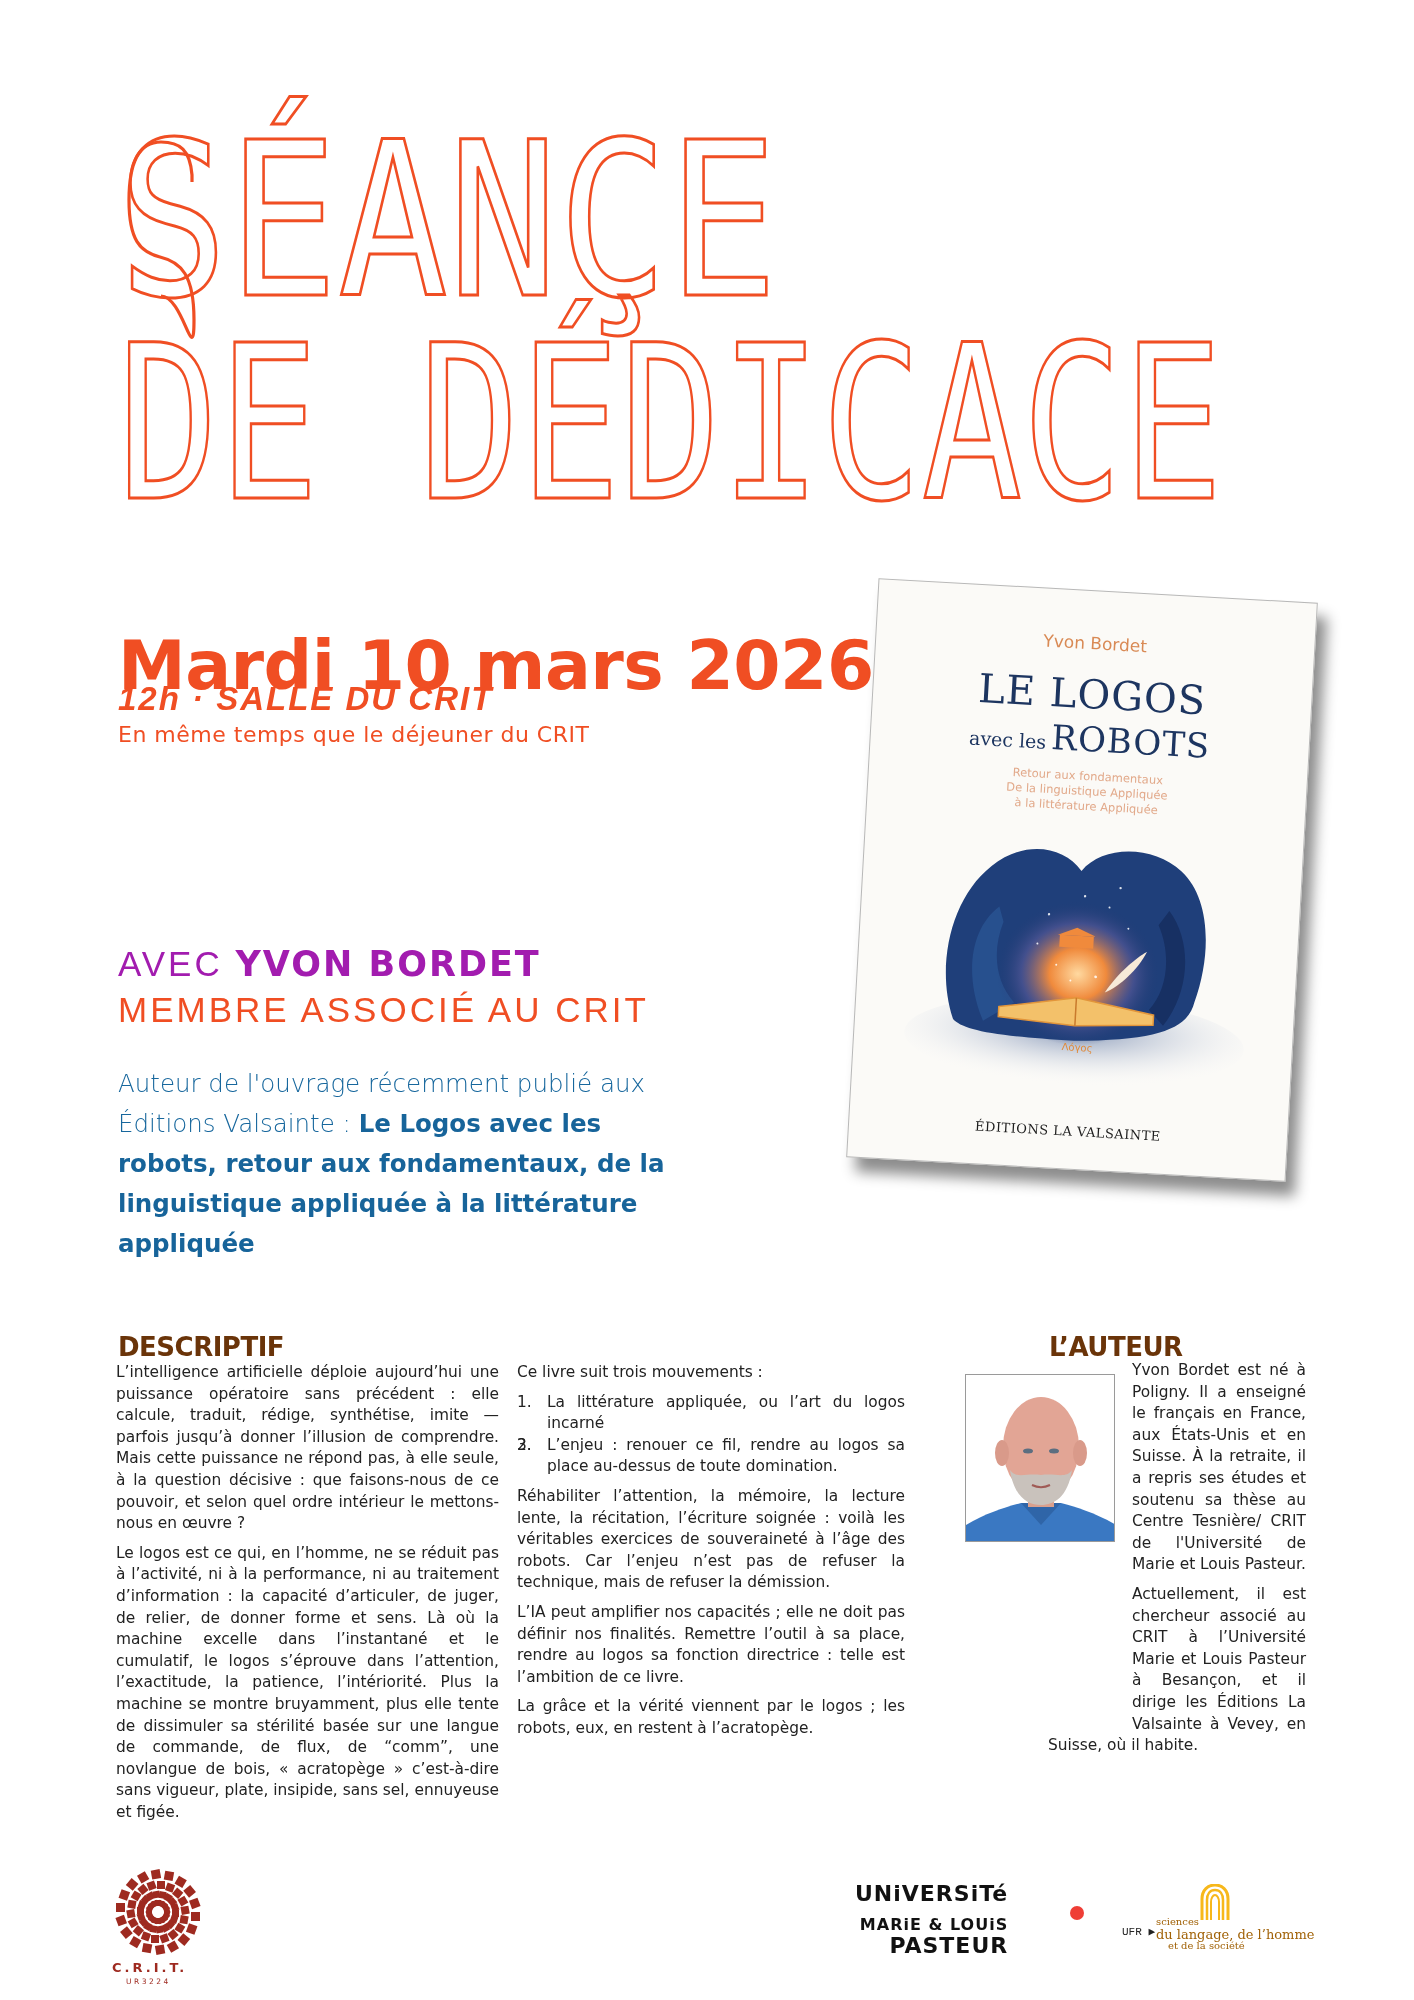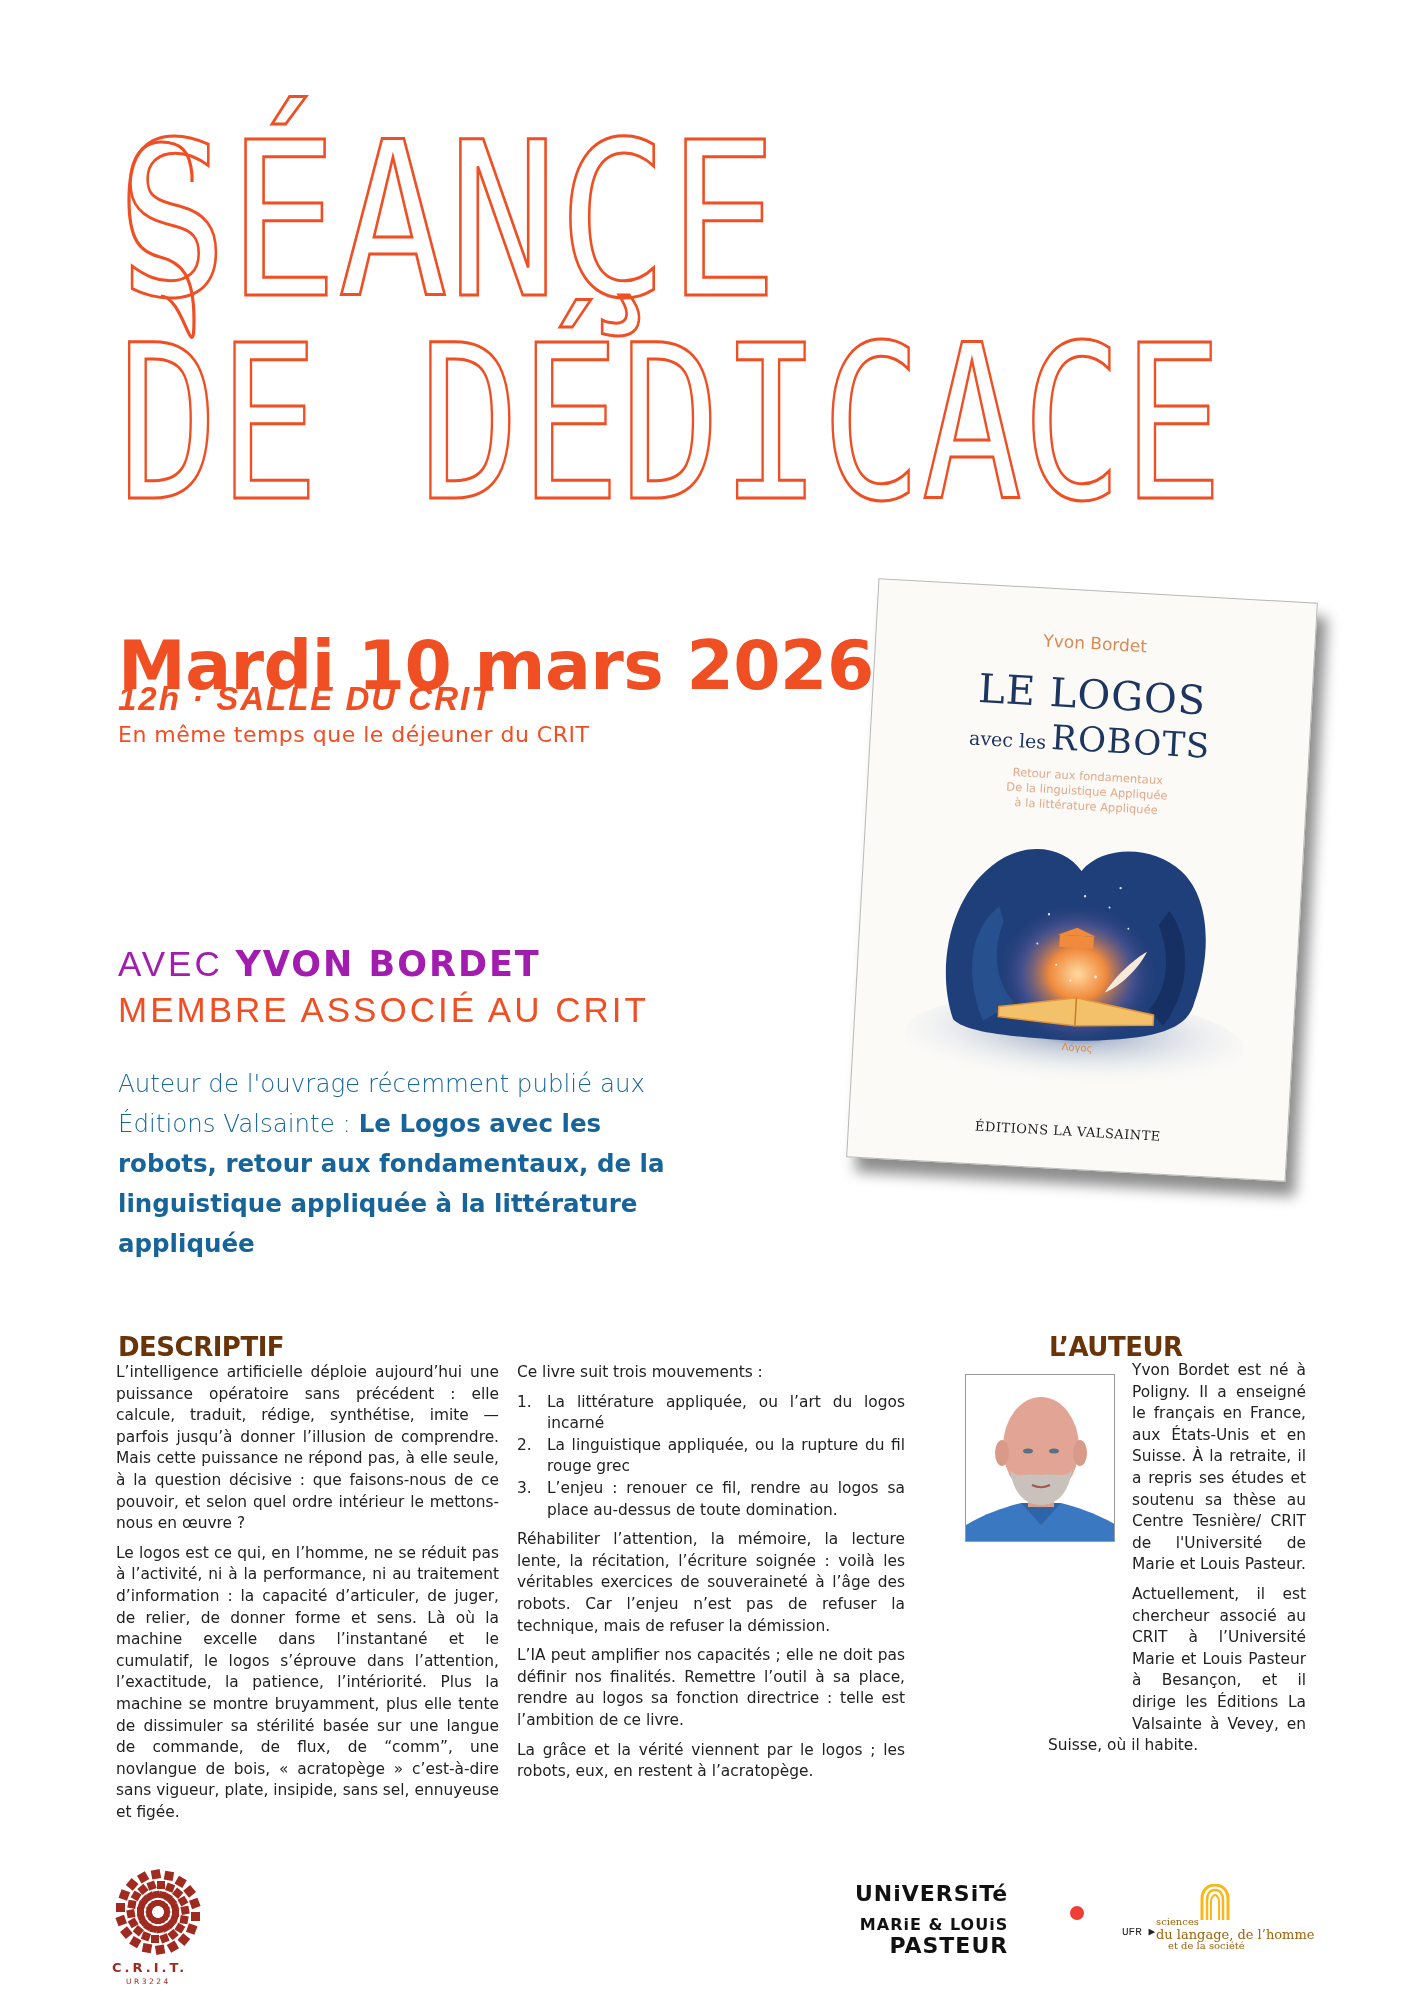--- a/index.html
+++ b/index.html
@@ -221,21 +221,21 @@
 
 <div class="col-text" style="left:116px; top:1362px; width:383px;">
   <p>L’intelligence artificielle déploie aujourd’hui une puissance opératoire sans précédent : elle calcule, traduit, rédige, synthétise, imite — parfois jusqu’à donner l’illusion de comprendre. Mais cette puissance ne répond pas, à elle seule, à la question décisive : que faisons-nous de ce pouvoir, et selon quel ordre intérieur le mettons-nous en œuvre ?</p>
   <p>Le logos est ce qui, en l’homme, ne se réduit pas à l’activité, ni à la performance, ni au traitement d’information : la capacité d’articuler, de juger, de relier, de donner forme et sens. Là où la machine excelle dans l’instantané et le cumulatif, le logos s’éprouve dans l’attention, l’exactitude, la patience, l’intériorité. Plus la machine se montre bruyamment, plus elle tente de dissimuler sa stérilité basée sur une langue de commande, de flux, de “comm”, une novlangue de bois, « acratopège » c’est-à-dire sans vigueur, plate, insipide, sans sel, ennuyeuse et figée.</p>
 </div>
 
 <div class="col-text" style="left:517px; top:1362px; width:388px;">
   <p>Ce livre suit trois mouvements :</p>
   <ol>
     <li><span class="num">1.</span><span>La littérature appliquée, ou l’art du logos incarné</span></li>
-    <li><span class="num">2.</span><span>La linguistique appliquée, ou la rupture du fil rouge grec</span></li>
+    <li><span class="num">2.</span></li>
     <li><span class="num">3.</span><span>L’enjeu : renouer ce fil, rendre au logos sa place au-dessus de toute domination.</span></li>
   </ol>
   <p>Réhabiliter l’attention, la mémoire, la lecture lente, la récitation, l’écriture soignée : voilà les véritables exercices de souveraineté à l’âge des robots. Car l’enjeu n’est pas de refuser la technique, mais de refuser la démission.</p>
   <p>L’IA peut amplifier nos capacités ; elle ne doit pas définir nos finalités. Remettre l’outil à sa place, rendre au logos sa fonction directrice : telle est l’ambition de ce livre.</p>
   <p>La grâce et la vérité viennent par le logos ; les robots, eux, en restent à l’acratopège.</p>
 </div>
 
 <div class="section-head" style="left:1049px; top:1332px;">L’AUTEUR</div>
 
 <div class="author-photo" title="Portrait d'Yvon Bordet">

